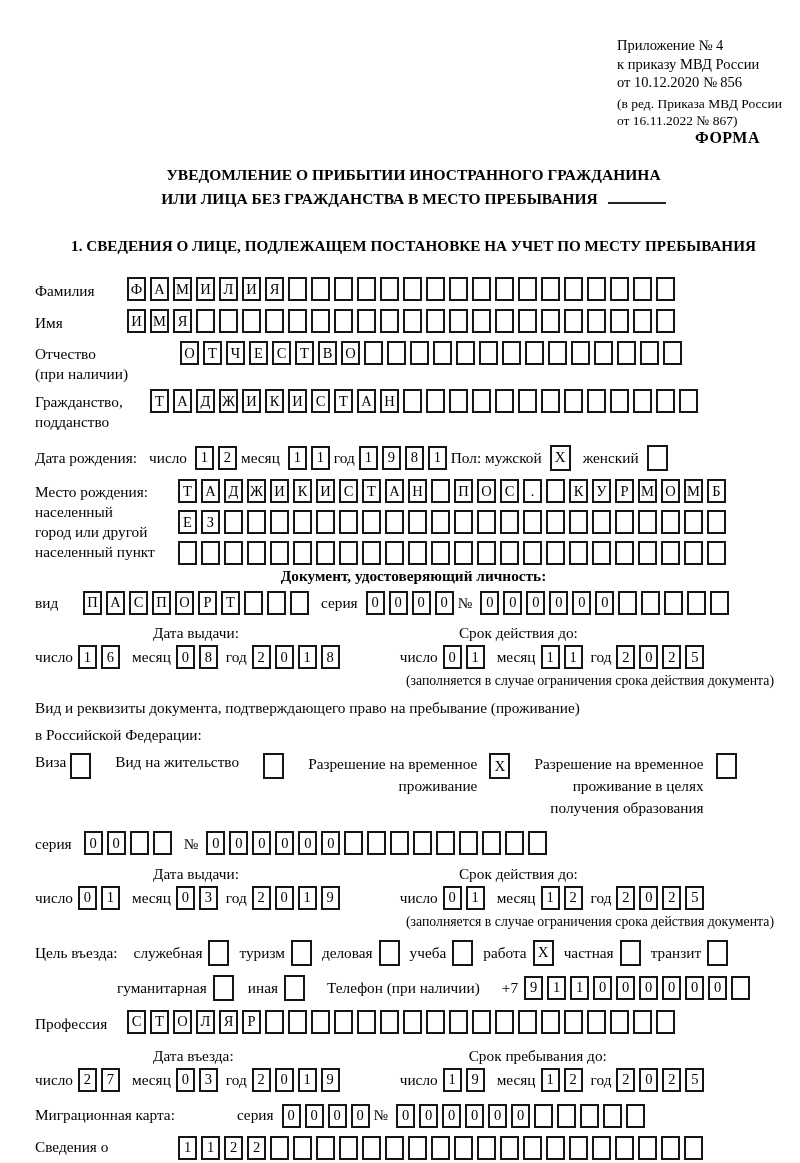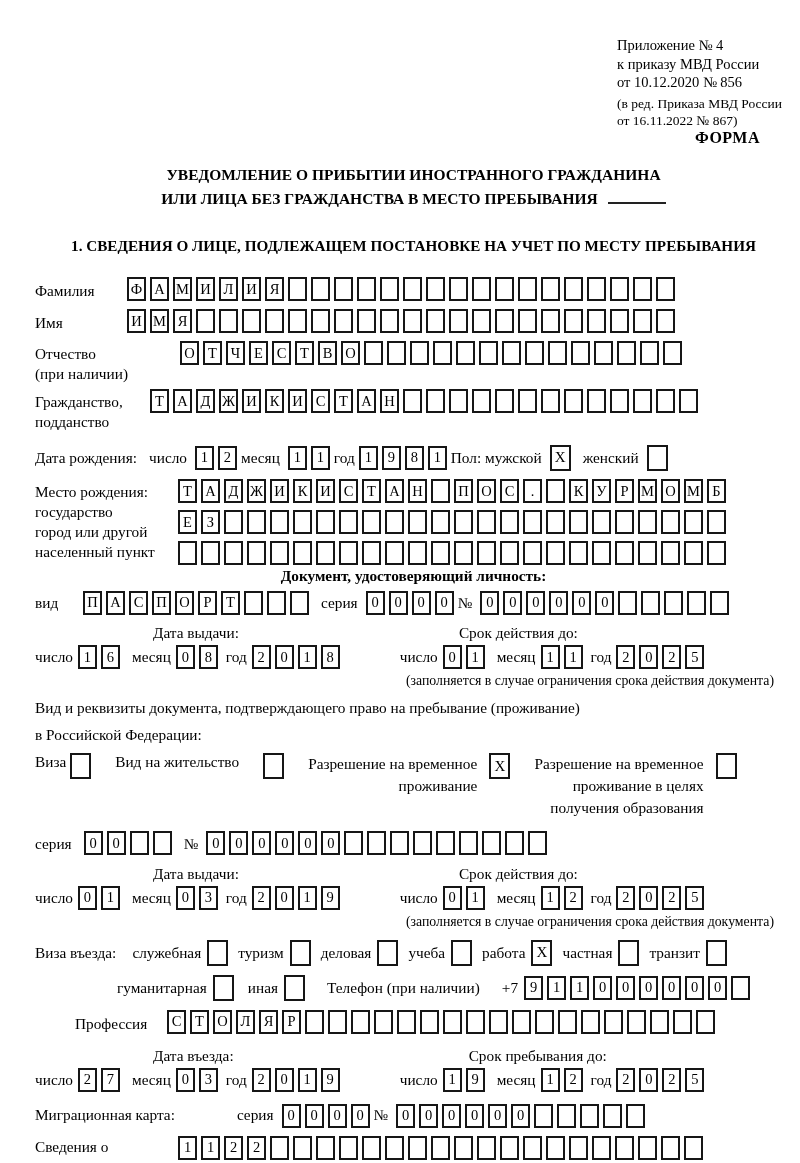--- a/index.html
+++ b/index.html
@@ -230,21 +230,21 @@
     <span class="chk">X</span>
     <span class="gap12"></span>
     <span class="lbl">женский</span>
       <span class="gap8"></span>
     <span class="chk"></span>
   </div>
 
   <div class="frow" style="margin-top:8px;">
     <span class="lbl2" style="width:143px;">
       <div>Место рождения:</div>
-      <div>государство</div>
+      <div>населенный</div>
       <div>город или другой</div>
       <div>населенный пункт</div>
     </span>
     <span>
       <span class="cells" style="margin-bottom:7px;">
           <span class="cell">Т</span>
           <span class="cell">А</span>
           <span class="cell">Д</span>
           <span class="cell">Ж</span>
           <span class="cell">И</span>
@@ -522,21 +522,21 @@
           <span class="cell">2</span>
           <span class="cell">0</span>
           <span class="cell">2</span>
           <span class="cell">5</span>
         </span>
     </span>
   </div>
   <div class="note-right">(заполняется в случае ограничения срока действия документа)</div>
 
   <div class="purpose-row">
-    <span class="pl">Виза въезда:</span>
+    <span class="pl">Цель въезда:</span>
     <span class="pl">служебная</span>
     <span class="chk"></span>
     <span class="pl">туризм</span>
     <span class="chk"></span>
     <span class="pl">деловая</span>
     <span class="chk"></span>
     <span class="pl">учеба</span>
     <span class="chk"></span>
     <span class="pl">работа</span>
     <span class="chk">X</span>
@@ -561,21 +561,21 @@
         <span class="cell">0</span>
         <span class="cell">0</span>
         <span class="cell">0</span>
         <span class="cell">0</span>
         <span class="cell">0</span>
         <span class="cell"></span>
       </span>
   </div>
 
   <div class="frow" style="margin-top:9px;">
-    <span class="lbl" style="width:92px;margin-left:40px;">Профессия</span>
+    <span class="lbl" style="width:92px;">Профессия</span>
     <span class="cells">
         <span class="cell">С</span>
         <span class="cell">Т</span>
         <span class="cell">О</span>
         <span class="cell">Л</span>
         <span class="cell">Я</span>
         <span class="cell">Р</span>
         <span class="cell"></span>
         <span class="cell"></span>
         <span class="cell"></span>

